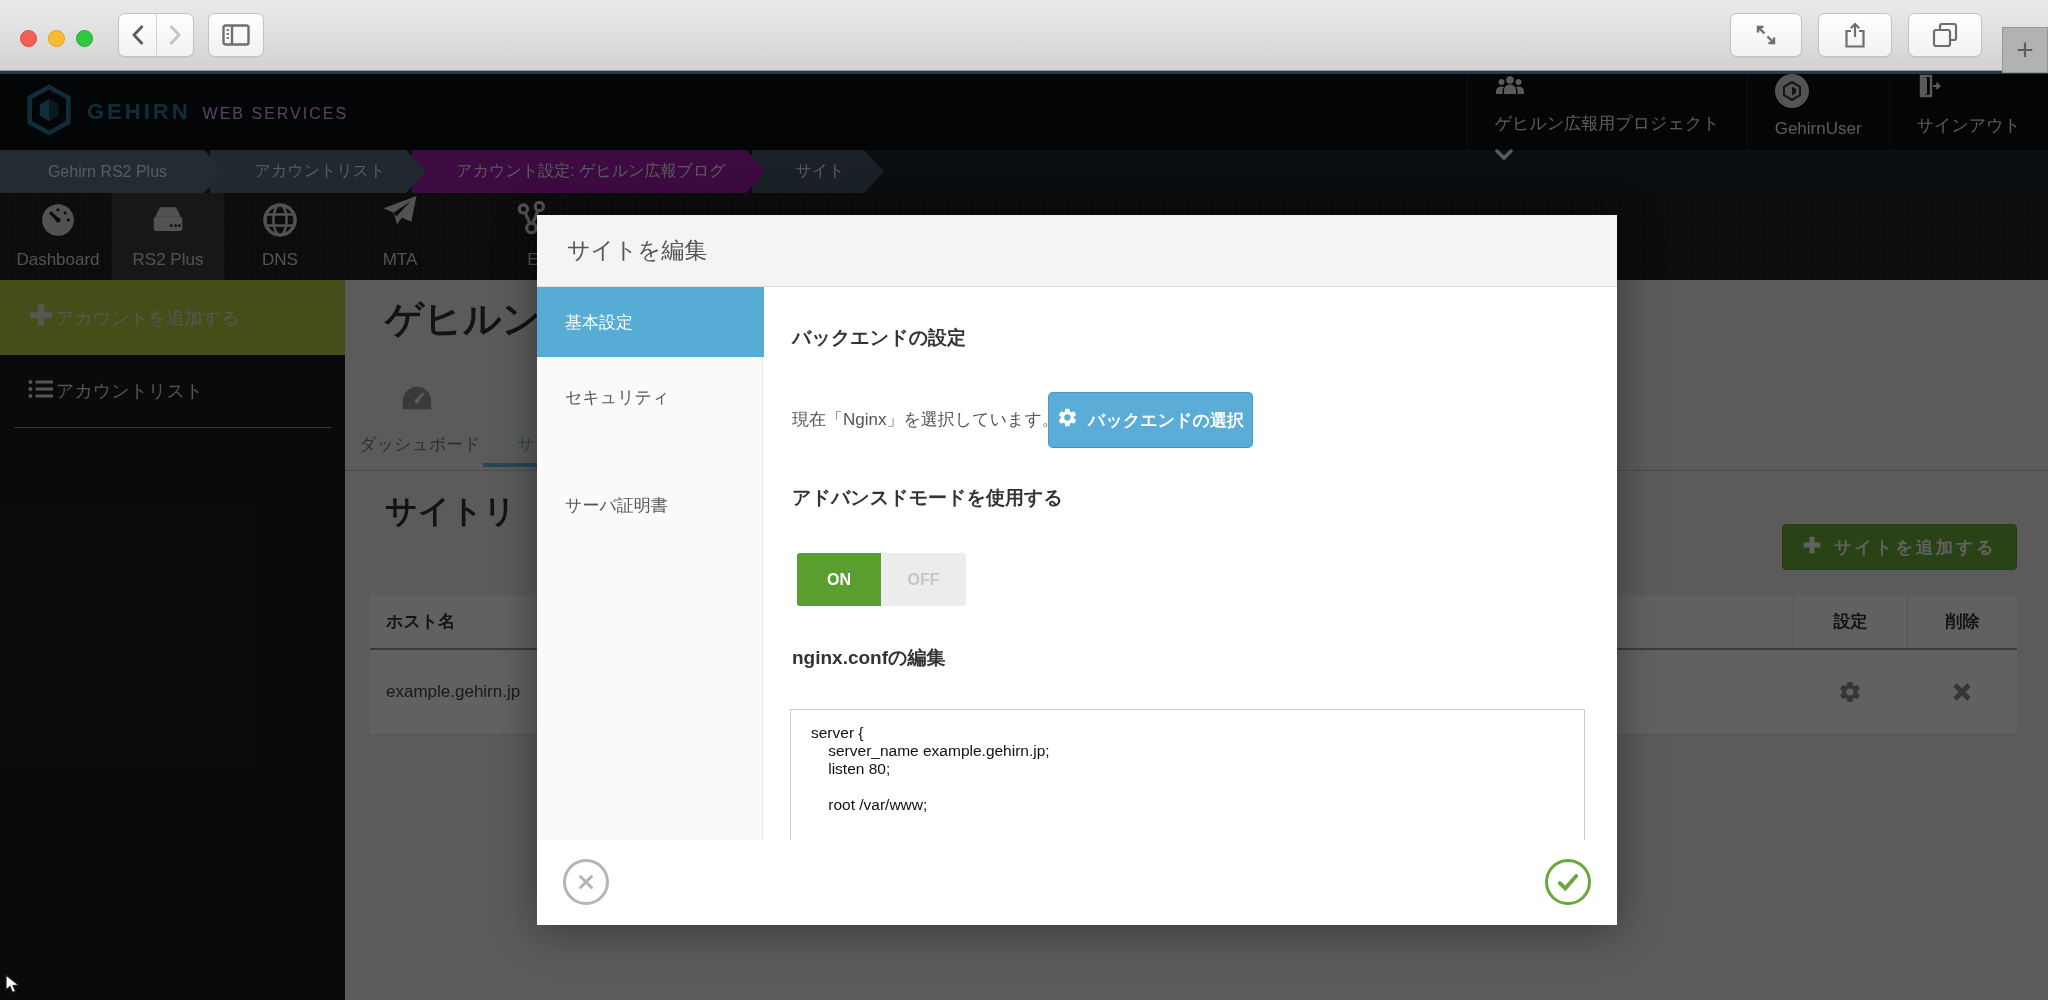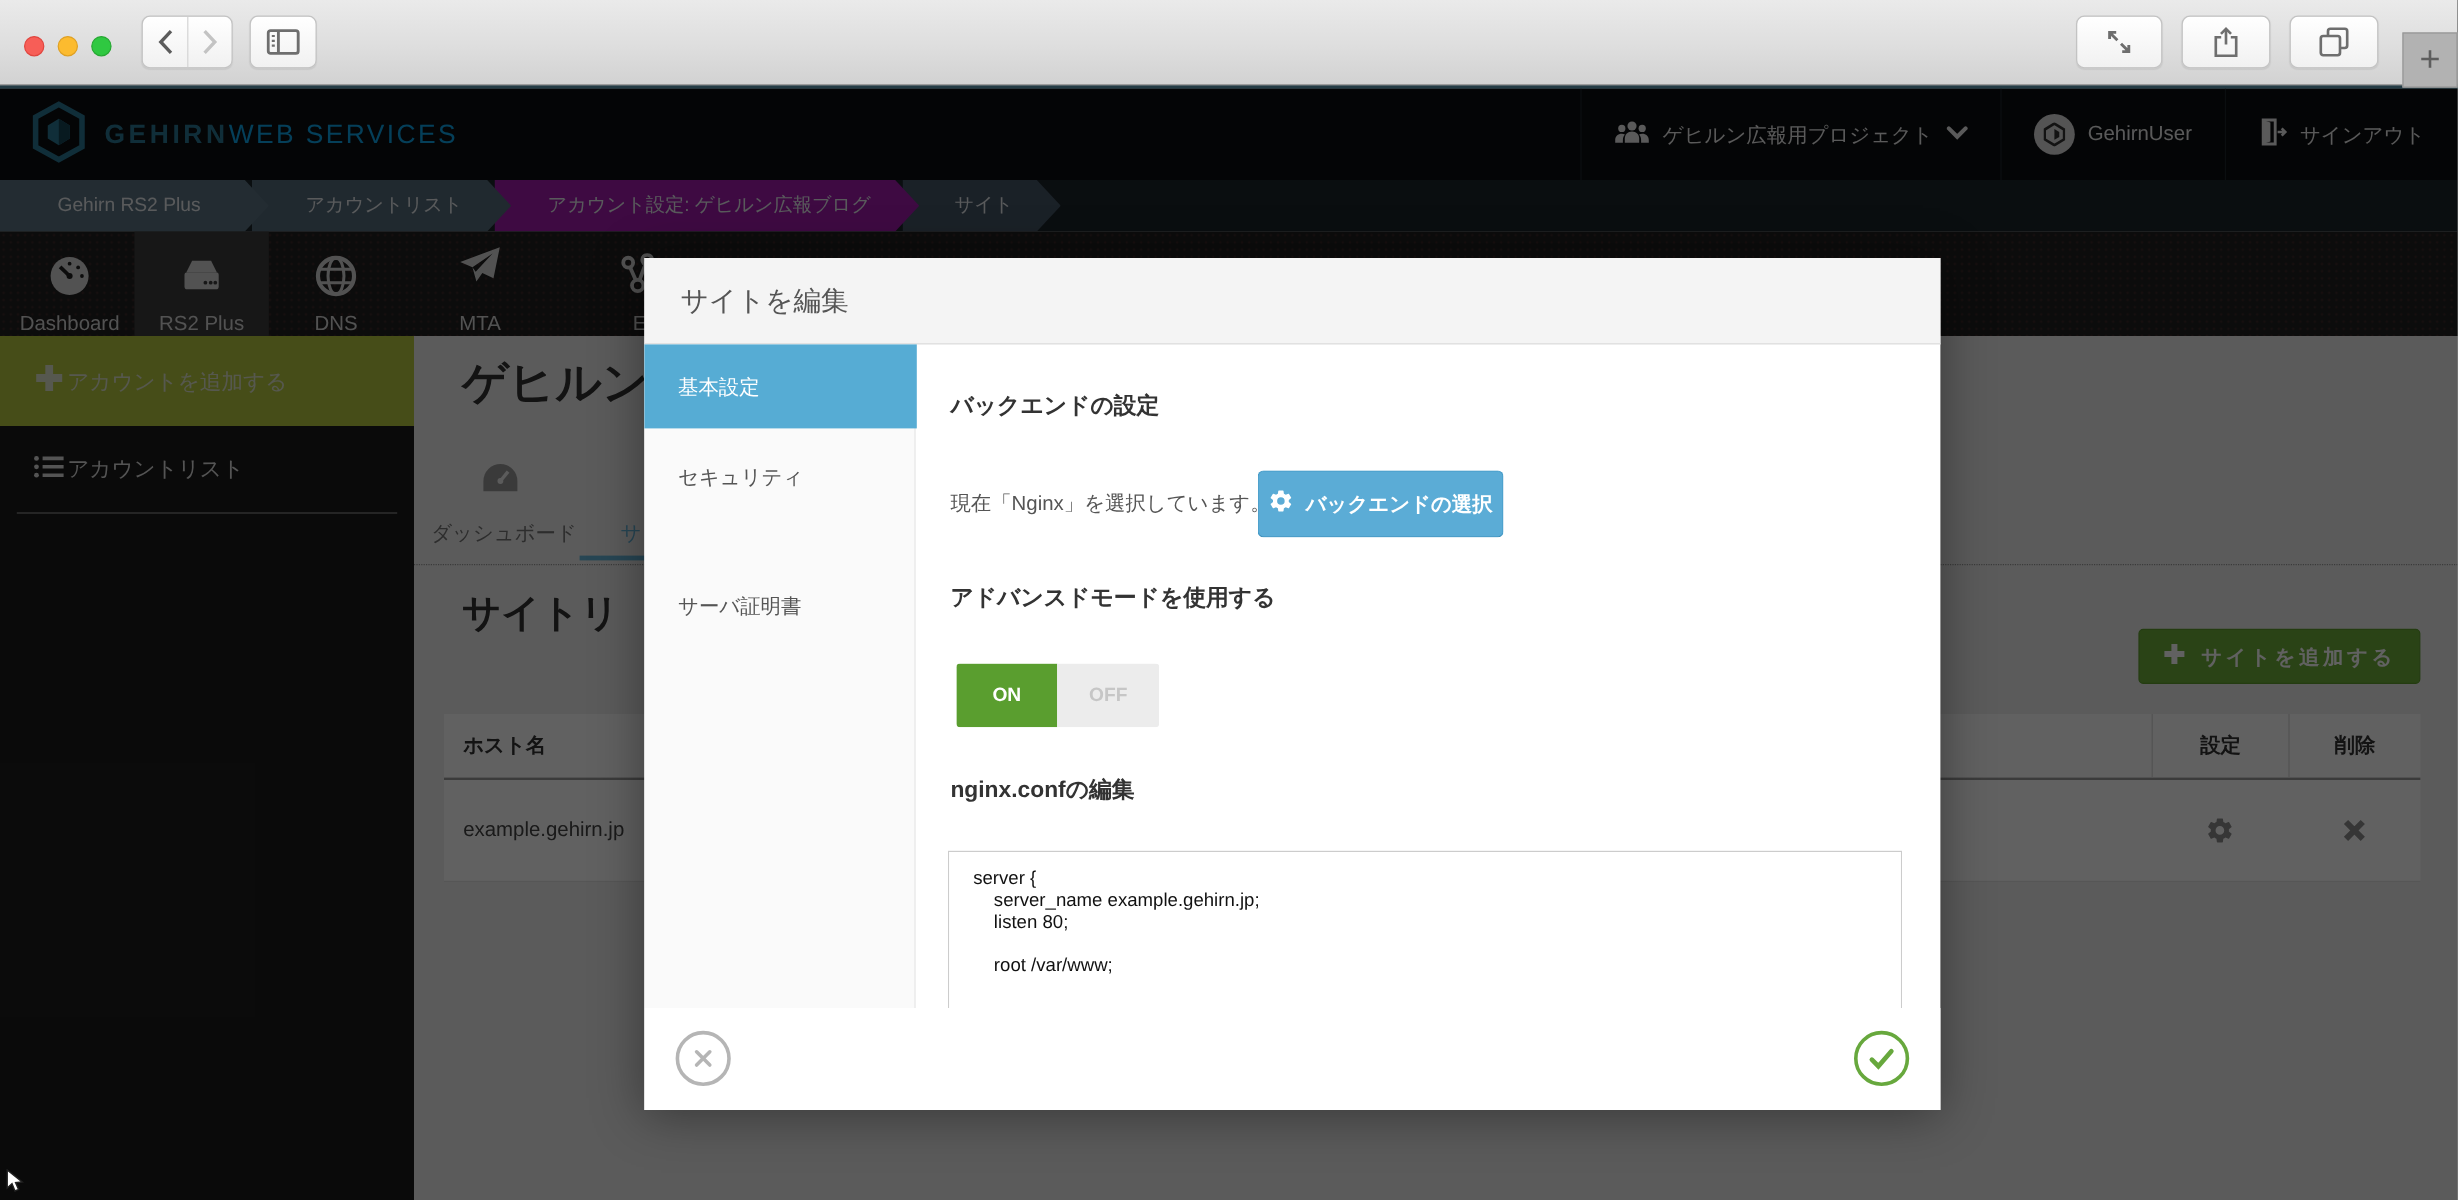--- a/index.html
+++ b/index.html
@@ -25,44 +25,44 @@
     background:#b2b2b2; border:1px solid #979797; display:flex; align-items:center;
     justify-content:center; font-size:30px; color:#5d5d5d; font-weight:400; }
 
   
   .page { position:absolute; left:0; top:71px; width:2048px; height:929px;
     background:#f0f0f0; overflow:hidden; }
   .tealline { height:3px; background:#5f9fb5; }
   .appheader { position:relative; height:76px; background:#0c0e10; }
   .logo { position:absolute; left:26px; top:0; height:100%; display:flex; align-items:center; gap:15px; }
   .logoword { font-size:22px; font-weight:bold; letter-spacing:3px; color:#2c7a96; }
-  .logoword .sub { font-size:22px; font-weight:normal; color:#0ea5e9; margin-left:0; letter-spacing:2px; }
+  .logoword .sub { font-size:16px; font-weight:normal; color:#f0abfc; margin-left:12px; letter-spacing:2px; }
   .hitems { position:absolute; right:0; top:0; height:100%; display:flex; }
-  .hitem { display:flex; align-items:center; gap:11px; padding:0 27px;
-    border-left:1px solid #1d262b; color:#ececec; font-size:17px; cursor:pointer; }
+  .hitem { display:flex; align-items:flex-start; gap:11px; padding:0 27px;
+    border-left:1px solid #1d262b; color:#ececec; font-size:17px; cursor:pointer;flex-direction:column; }
   .avatar { width:34px; height:34px; border-radius:50%; background:#dcdcdc;
     display:flex; align-items:center; justify-content:center; }
 
   
   .crumbs { height:43px; background:#1c252b; display:flex; }
   .seg { height:43px; display:flex; align-items:center; justify-content:center;
     font-size:16px; color:#e9edf0; margin-right:-14px; padding:0 26px 0 30px;
     clip-path:polygon(0 0, calc(100% - 20px) 0, 100% 50%, calc(100% - 20px) 100%, 0 100%);
     cursor:pointer; white-space:nowrap; }
   .seg.s1 { background:#5d7585; z-index:4; width:224px;padding-left:17px; }
   .seg.s2 { background:#566c7c; z-index:3; width:216px; }
   .seg.s3 { background:#a21caf; z-index:2; width:354px; }
   .seg.s4 { background:#465768; z-index:1; width:132px; }
 
   
   .navrow { position:relative; height:87px; background:#202020;
     background-image:radial-gradient(rgba(140,70,70,.25) 1px, transparent 1.3px);
     background-size:6px 6px; }
   .navitem { position:absolute; top:0; height:87px; display:flex; flex-direction:column;
-    align-items:center; justify-content:flex-end; gap:6px;
+    align-items:center; justify-content:flex-end; padding-bottom:10px; gap:6px;
     color:#d8d8d8; font-size:17px; cursor:pointer; }
   .navitem.active { background:#3e3e3e; }
 
   
   .sidebar { position:absolute; left:0; top:209px; width:345px; bottom:0; background:#1c1c1c; }
   .sitem { height:75px; display:flex; align-items:center; gap:2px; padding-left:28px;
     color:#e3e6cf; font-size:18px; cursor:pointer; }
   .sitem.addacct { background:#b7cb41; }
   .sitem.listacct { color:#dddddd; height:72px; }
   .sdivider { border-top:1px solid #8f8f8f; margin:0 14px; }

